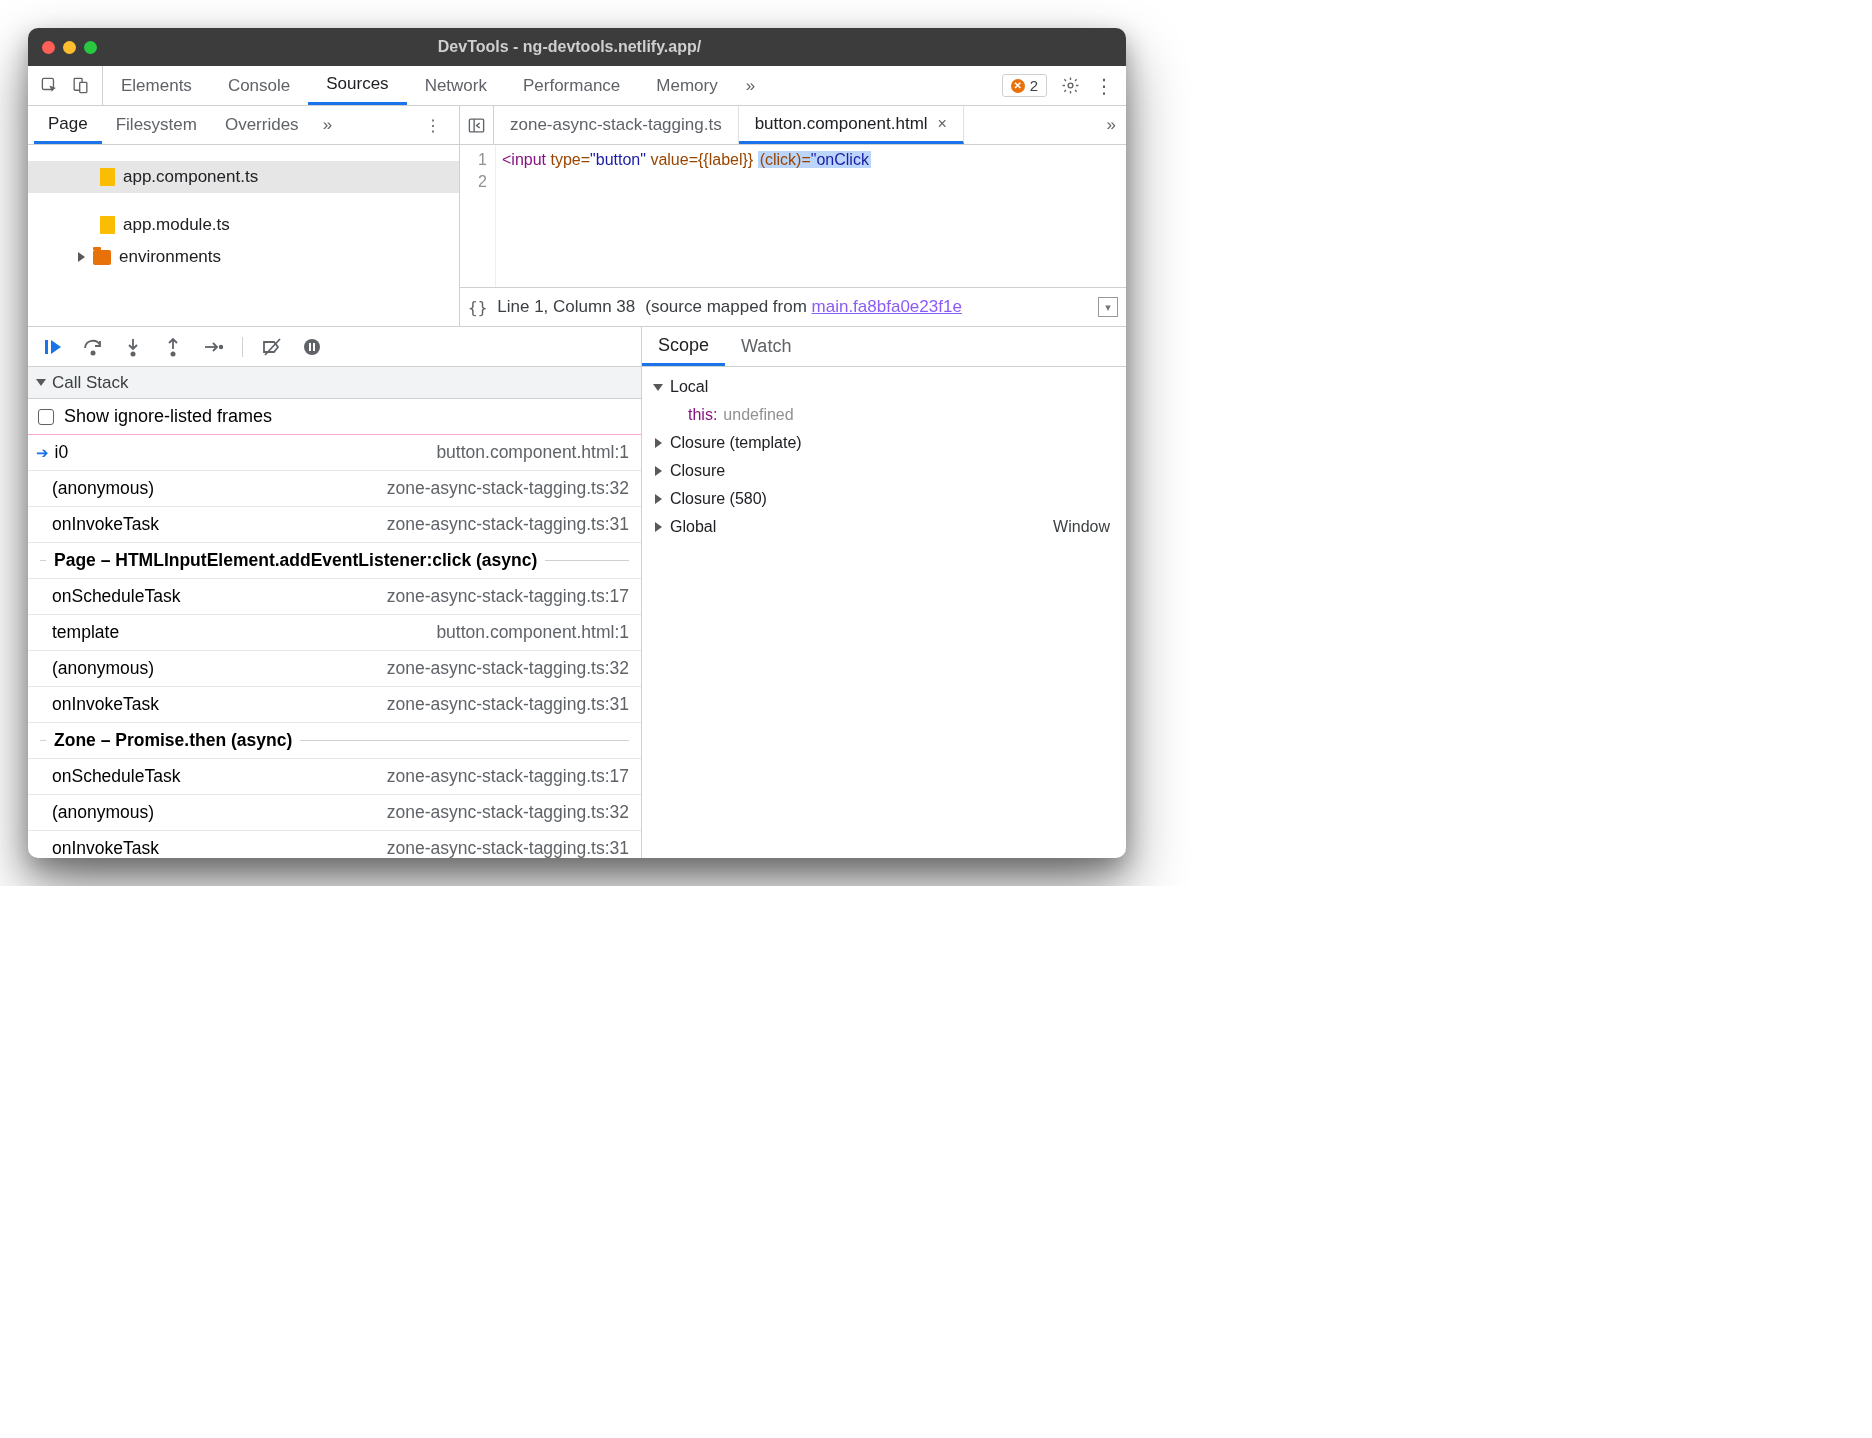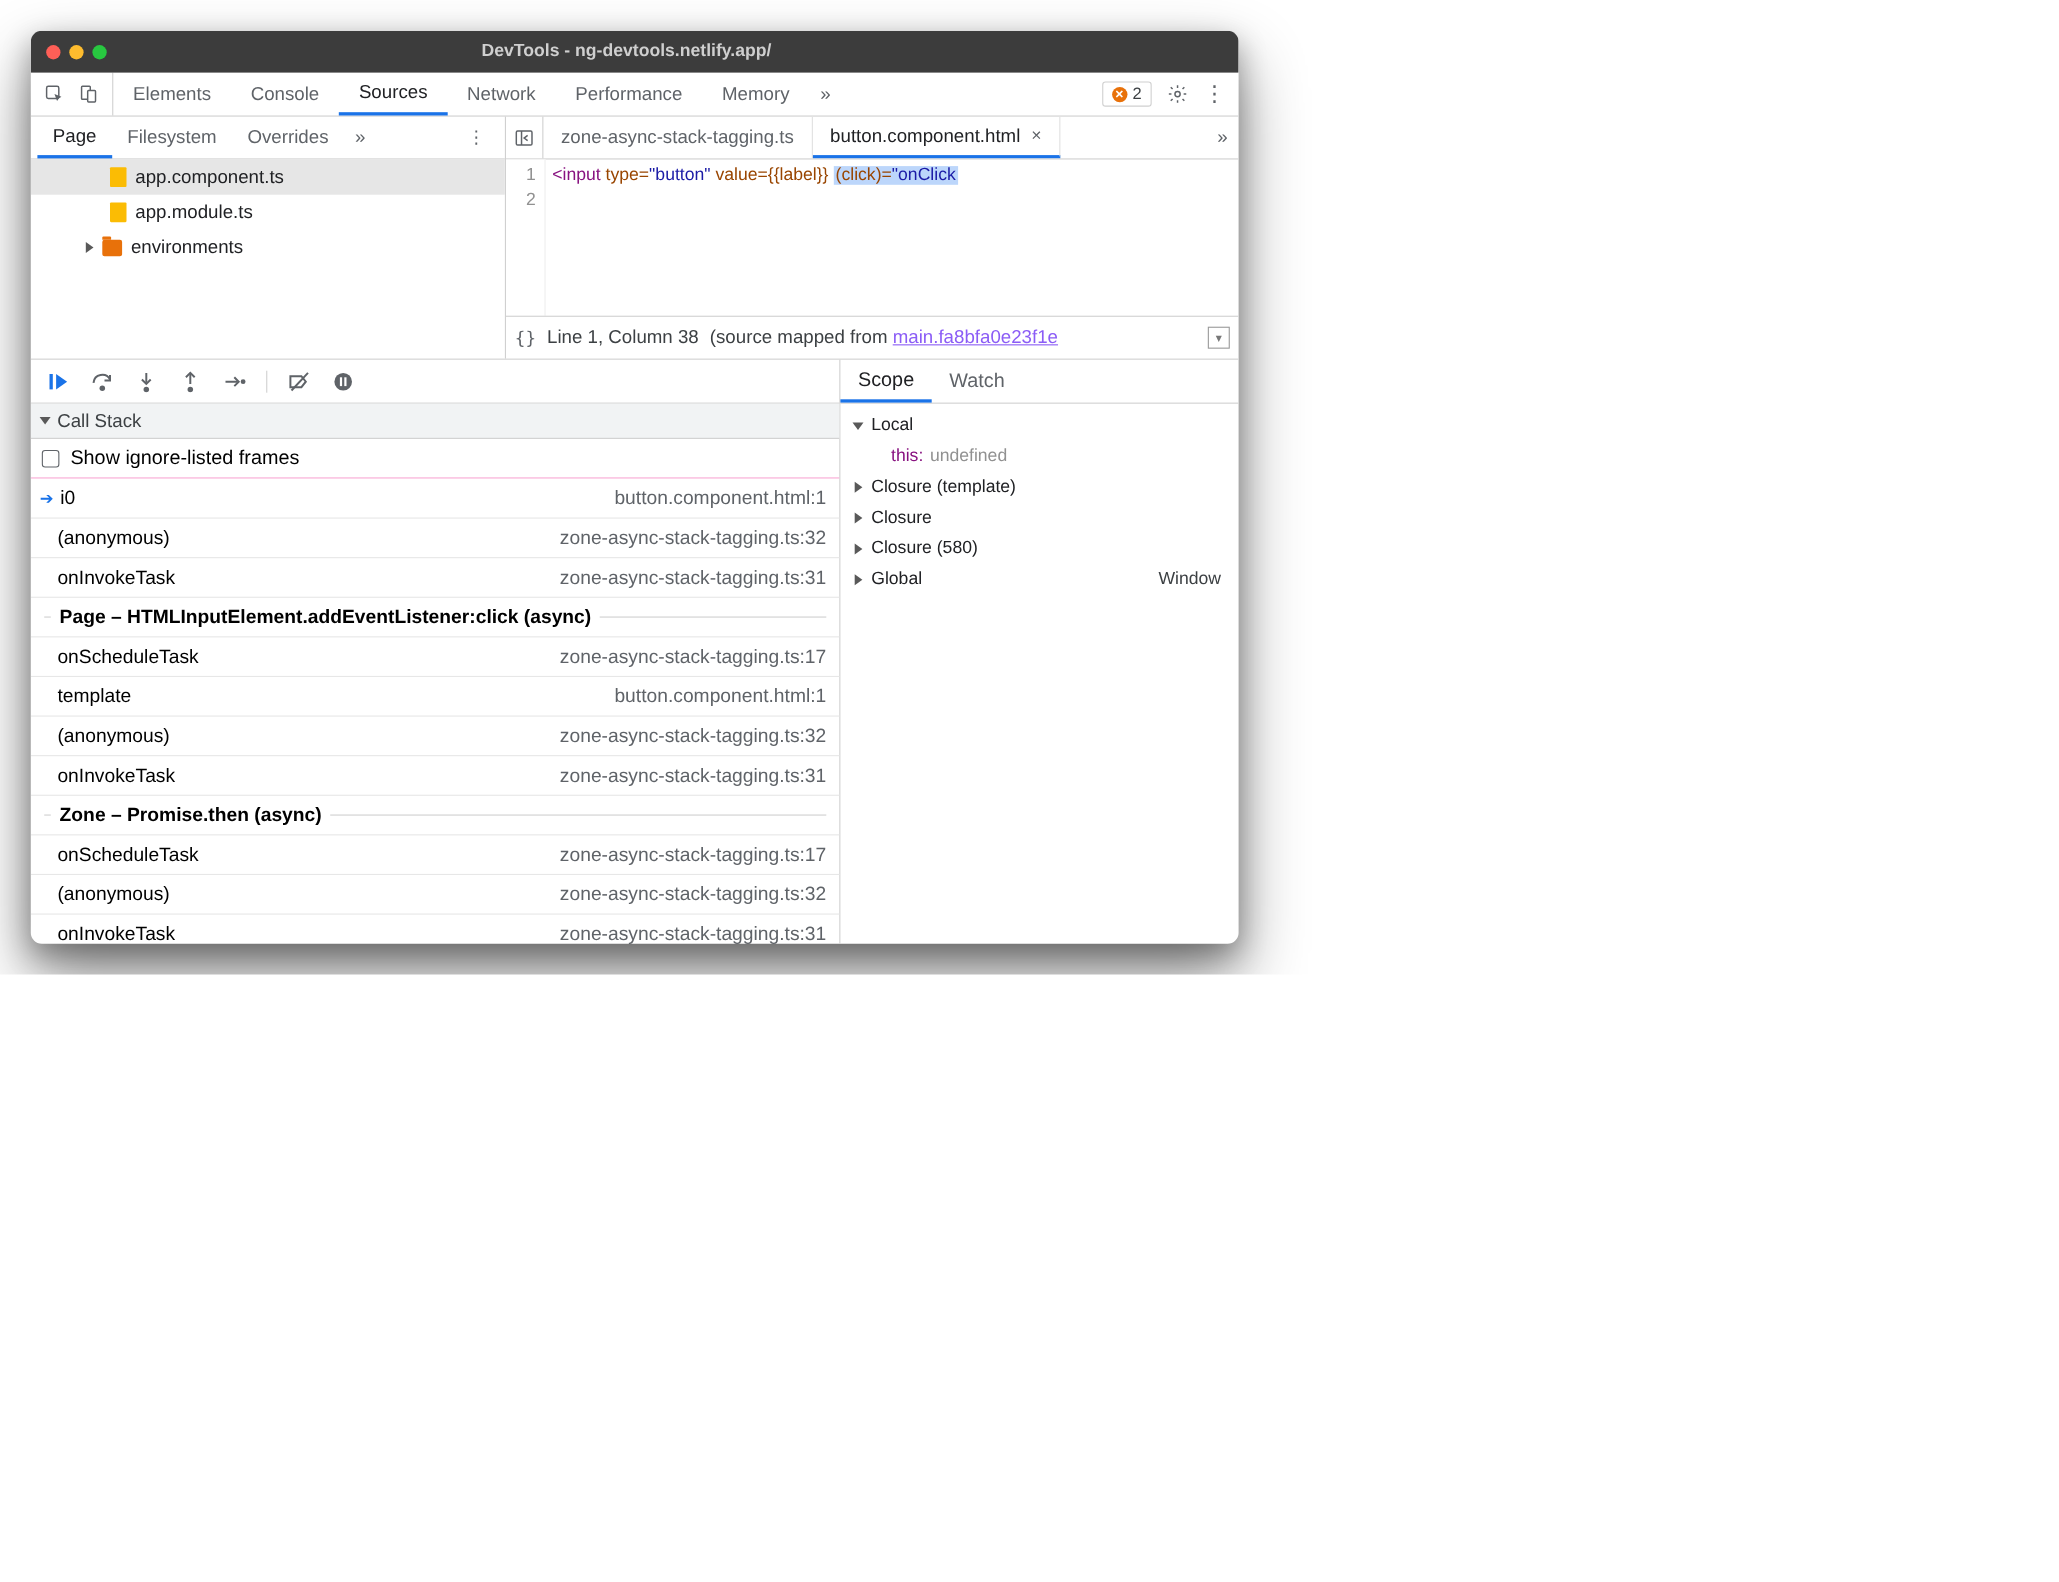--- a/index.html
+++ b/index.html
@@ -32,21 +32,21 @@
 .upper { height: 221px; display: flex; border-bottom: 1px solid #d0d0d0; }
 .left-panel { width: 432px; display: flex; flex-direction: column; border-right: 1px solid #d0d0d0; }
 .left-tabs { height: 39px; display: flex; align-items: center; border-bottom: 1px solid #d0d0d0; padding: 0 6px; }
 .lt-tab { padding: 0 14px; height: 100%; display: flex; align-items: center; color: #5f6368; font-size: 17px; }
 .lt-tab.active { color: #202124; border-bottom: 3px solid #1a73e8; }
 .lt-more { color: #5f6368; padding: 0 10px; }
 .lt-kebab { margin-left: auto; padding: 0 12px; color: #5f6368; }
 .tree { flex: 1; overflow: hidden; font-size: 17px; color: #202124; }
 .tree-row { display: flex; align-items: center; height: 32px; padding-left: 50px; gap: 8px; }
 .tree-row.selected { background: #e6e6e6; }
-.tree-row.deep { padding-left: 72px; }
+.tree-row.deep { padding-left: 72px; margin-top: 16px; }
 .caret-r { width: 0; height: 0; border-left: 7px solid #595959; border-top: 5px solid transparent; border-bottom: 5px solid transparent; }
 .folder { width: 18px; height: 15px; background: #e8710a; border-radius: 2px; position: relative; }
 .folder::before { content: ""; position: absolute; top: -3px; left: 0; width: 8px; height: 3px; background: #e8710a; border-radius: 1px 1px 0 0; }
 .file-icon { width: 15px; height: 18px; background: #fbbc04; border-radius: 1px; position: relative; }
 
 
 .right-panel { flex: 1; display: flex; flex-direction: column; }
 .editor-tabs { height: 39px; display: flex; align-items: stretch; border-bottom: 1px solid #d0d0d0; }
 .panel-toggle { width: 34px; display: flex; align-items: center; justify-content: center; border-right: 1px solid #d0d0d0; }
 .etab { display: flex; align-items: center; padding: 0 16px; font-size: 17px; color: #5f6368; gap: 10px; border-right: 1px solid #e0e0e0; }
@@ -59,21 +59,21 @@
 .tag { color: #881280; } .attr { color: #994500; } .val { color: #1a1aa6; } .ng { color: #994500; }
 .selcursor { background: #bcd6fb; padding: 0 2px; }
 .status-line { height: 39px; border-top: 1px solid #d0d0d0; display: flex; align-items: center; padding: 0 8px; font-size: 17px; color: #3c4043; gap: 10px; }
 .status-line a { color: #8b5cf6; text-decoration: underline; }
 .braces { font-family: Menlo, monospace; color: #5f6368; font-size: 16px; }
 .map-link { white-space: nowrap; overflow: hidden; flex: 1; }
 .dn-icon { width: 20px; height: 20px; border: 1px solid #999; display: flex; align-items: center; justify-content: center; font-size: 11px; color: #777; }
 
 
 .lower { height: 532px; display: flex; }
-.dbg-left { width: 736px; display: flex; flex-direction: column; border-right: 1px solid #d0d0d0; }
+.dbg-left { width: 614px; display: flex; flex-direction: column; border-right: 1px solid #d0d0d0; }
 .dbg-controls { height: 40px; display: flex; align-items: center; gap: 18px; padding: 0 14px; border-bottom: 1px solid #d0d0d0; }
 .dbg-controls .sep { width: 1px; height: 20px; background: #d0d0d0; }
 .ctl { width: 22px; height: 22px; color: #5f6368; display: flex; align-items: center; justify-content: center; }
 .resume { color: #1a73e8; }
 .callstack-head { height: 32px; background: #f1f3f4; display: flex; align-items: center; padding: 0 8px; gap: 6px; font-size: 17px; color: #3c4043; border-bottom: 1px solid #d0d0d0; }
 .caret-d { width: 0; height: 0; border-top: 7px solid #595959; border-left: 5px solid transparent; border-right: 5px solid transparent; }
 .show-ignored { height: 36px; display: flex; align-items: center; gap: 10px; padding: 0 10px; font-size: 18px; border-bottom: 1px solid #f9a8d4; }
 .cbx { width: 16px; height: 16px; border: 1.5px solid #5f6368; border-radius: 3px; }
 .frames { flex: 1; overflow-y: auto; }
 .frame { display: flex; align-items: center; height: 36px; padding: 0 12px 0 24px; font-size: 17.5px; border-bottom: 1px solid #e7e7e7; }

